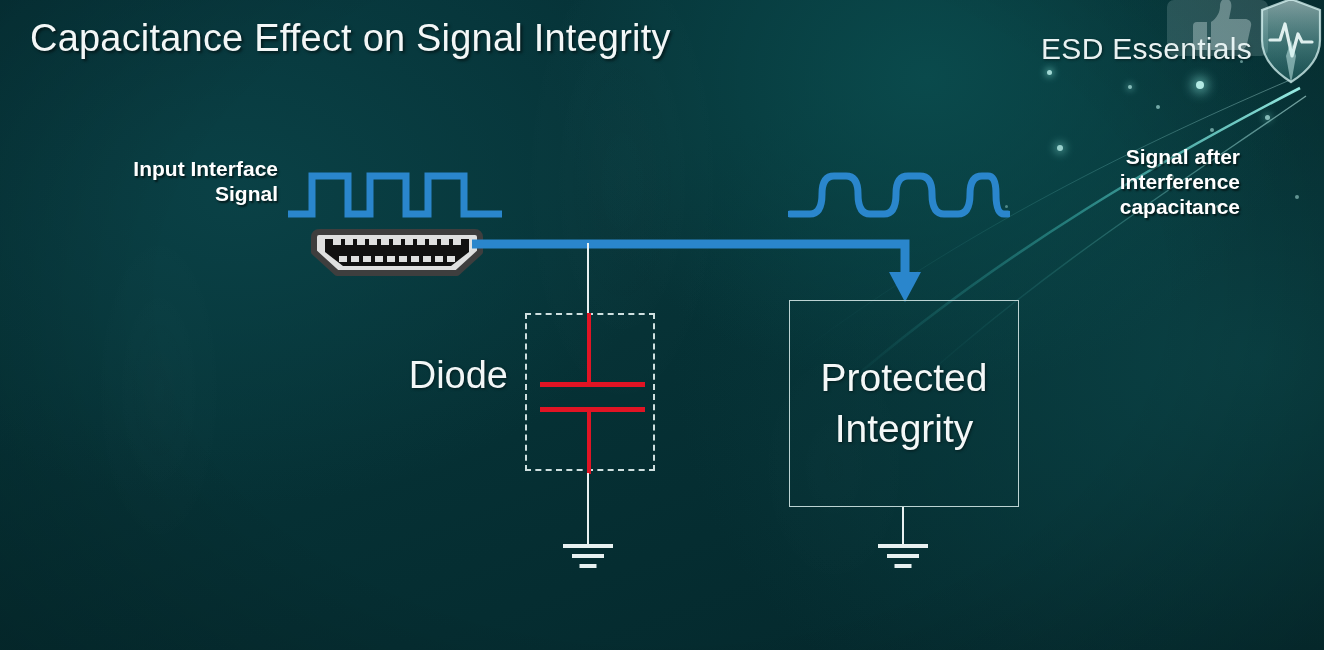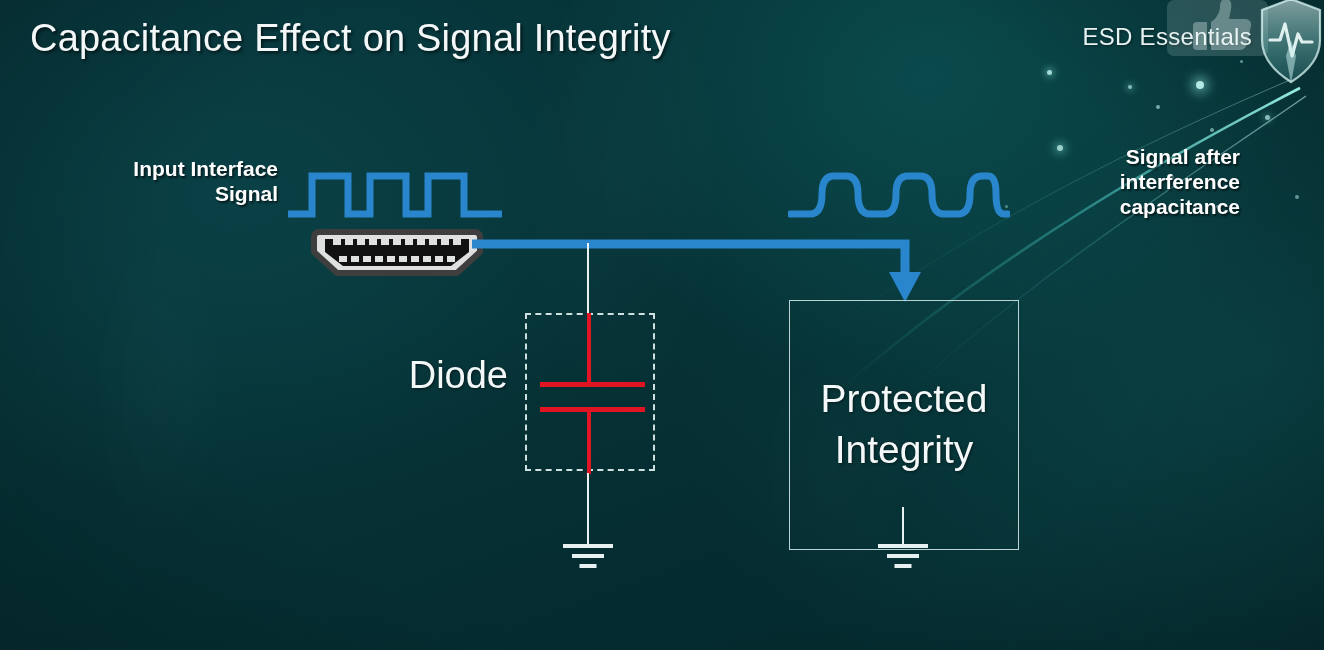--- a/index.html
+++ b/index.html
@@ -26,22 +26,22 @@
       radial-gradient(ellipse 120px 300px at 12% 60%, rgba(255,255,255,.03) 0%, rgba(255,255,255,0) 70%),
       radial-gradient(ellipse 160px 260px at 63% 72%, rgba(255,255,255,.022) 0%, rgba(255,255,255,0) 70%);}
 
   
   .title{
     position:absolute;left:30px;top:17px;
     font-size:38px;color:#f3f7f7;letter-spacing:.2px;
     text-shadow:2px 2px 3px rgba(0,0,0,.55);white-space:nowrap;
   }
   .brand{
-    position:absolute;right:72px;top:23px;
-    font-size:24px;color:#e9f2f2;letter-spacing:.3px;
+    position:absolute;right:72px;top:32px;
+    font-size:30px;color:#e9f2f2;letter-spacing:.3px;
     text-shadow:1px 1px 3px rgba(0,0,0,.45);white-space:nowrap;
   }
 
   
   .thumb-box{
     position:absolute;left:1167px;top:0px;width:101px;height:56px;
     background:rgba(215,235,235,.17);border-radius:7px;
   }
   .shield{position:absolute;left:1258px;top:-4px;width:66px;height:92px;}
 
@@ -71,21 +71,21 @@
   .branch-line{position:absolute;left:587px;top:243px;width:2px;height:70px;background:#e8f1f1;}
   .branch-line-2{position:absolute;left:587px;top:473px;width:2px;height:72px;background:#e8f1f1;}
 
   .cap-box{position:absolute;left:525px;top:313px;width:130px;height:158px;
     border:2px dashed #cfe0e0;box-sizing:border-box;}
   .cap-stem-top{position:absolute;left:587px;top:313px;width:4px;height:72px;background:#e11424;}
   .cap-stem-bot{position:absolute;left:587px;top:412px;width:4px;height:62px;background:#e11424;}
   .cap-plate-1{position:absolute;left:540px;top:382px;width:105px;height:5px;background:#e11424;}
   .cap-plate-2{position:absolute;left:540px;top:407px;width:105px;height:5px;background:#e11424;}
 
-  .prot-box{position:absolute;left:789px;top:300px;width:230px;height:250px;
+  .prot-box{position:absolute;left:789px;top:300px;width:230px;height:207px;
     border:1.6px solid #bcd3d3;box-sizing:border-box;
     display:flex;align-items:center;justify-content:center;}
   .prot-text{color:#f4f8f8;font-size:39px;line-height:1.3;text-align:center;
     text-shadow:1px 1px 3px rgba(0,0,0,.5);}
 
   .prot-stem{position:absolute;left:902px;top:507px;width:2px;height:38px;background:#e8f1f1;}
 
   .gnd{position:absolute;}
   .gnd .b{position:absolute;background:#e8f1f1;left:50%;transform:translateX(-50%);}
   .gnd .b1{top:0;width:50px;height:4px;}

